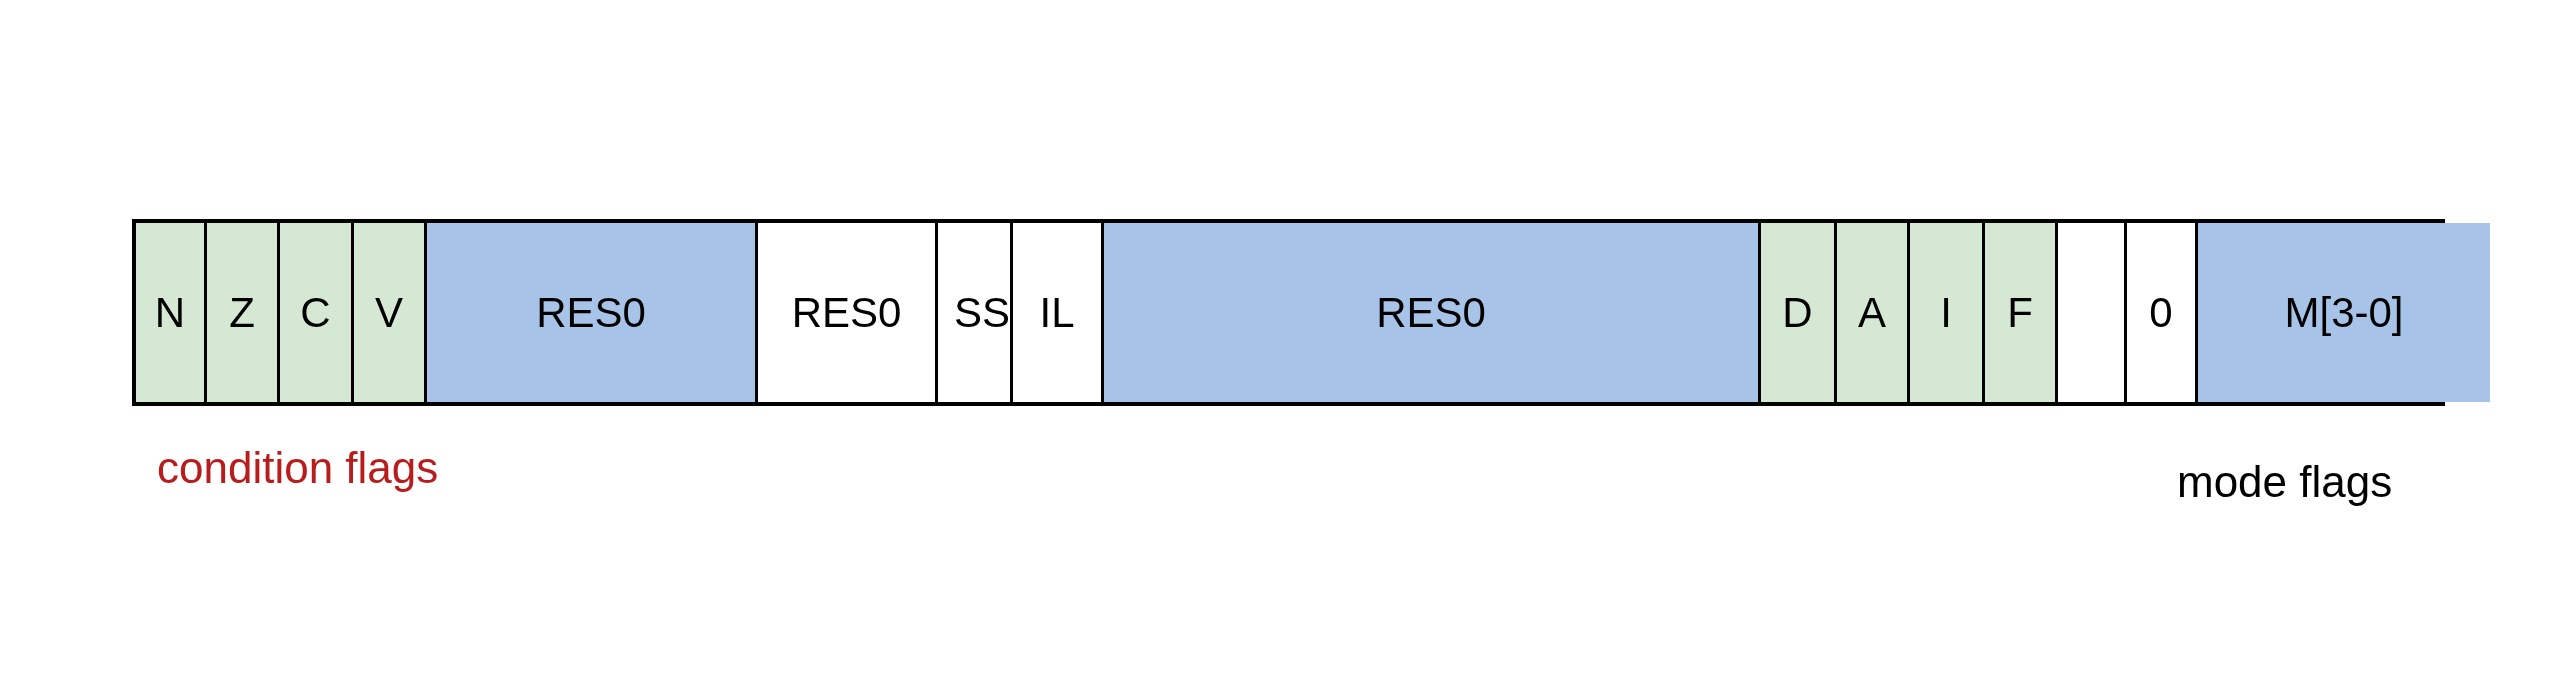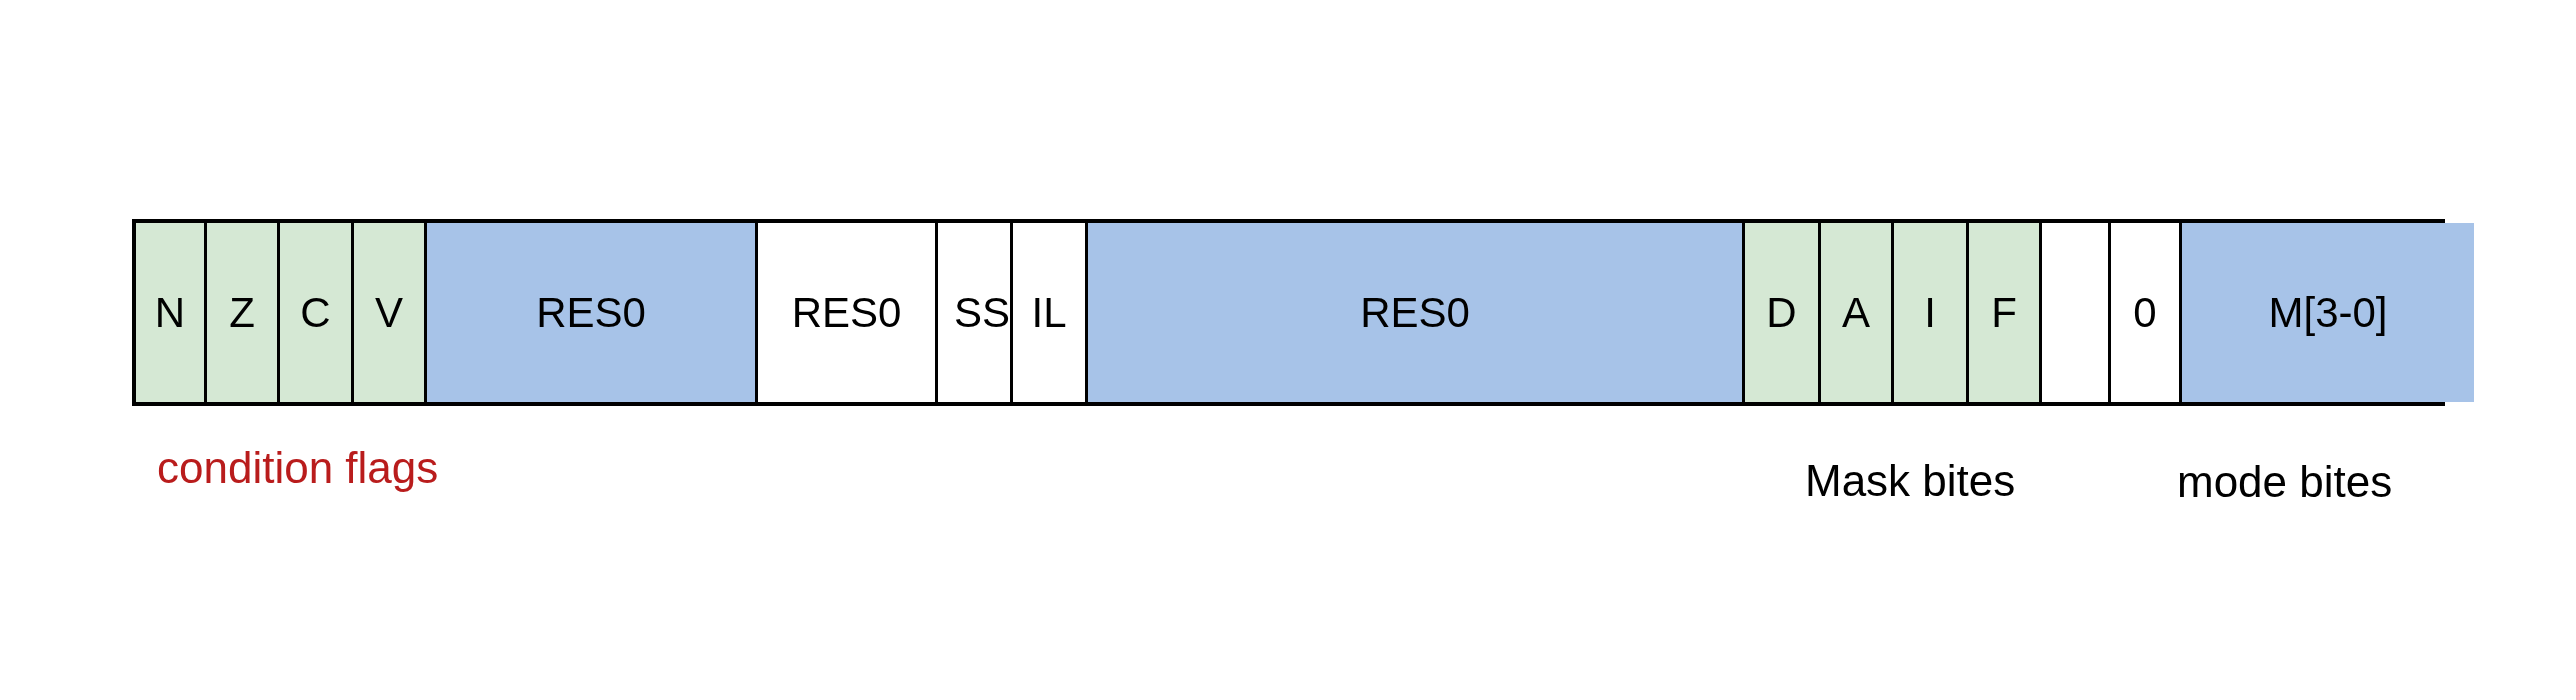--- a/index.html
+++ b/index.html
@@ -53,28 +53,27 @@
 
 <div class="stage">
   <div class="register-box" style="left: 132px; top: 219px; width: 2313px; height: 187px; border: 4.7px solid rgb(0, 0, 0);">
       <div class="bitfield-cell" style="width: 71px; background: rgb(213, 232, 212); color: rgb(0, 0, 0); border-right: 3.9px solid rgb(0, 0, 0);">N</div>
       <div class="bitfield-cell" style="width: 73px; background: rgb(213, 232, 212); color: rgb(0, 0, 0); border-right: 3.9px solid rgb(0, 0, 0);">Z</div>
       <div class="bitfield-cell" style="width: 74px; background: rgb(213, 232, 212); color: rgb(0, 0, 0); border-right: 3.9px solid rgb(0, 0, 0);">C</div>
       <div class="bitfield-cell" style="width: 73px; background: rgb(213, 232, 212); color: rgb(0, 0, 0); border-right: 3.9px solid rgb(0, 0, 0);">V</div>
       <div class="bitfield-cell" style="width: 331px; background: rgb(167, 195, 232); color: rgb(0, 0, 0); border-right: 3.9px solid rgb(0, 0, 0);">RES0</div>
       <div class="bitfield-cell" style="width: 180px; background: rgb(255, 255, 255); color: rgb(0, 0, 0); border-right: 3.9px solid rgb(0, 0, 0);">RES0</div>
       <div class="bitfield-cell" style="width: 75px; background: rgb(255, 255, 255); color: rgb(0, 0, 0); border-right: 3.9px solid rgb(0, 0, 0); padding-left: 16px;">SS</div>
-      <div class="bitfield-cell" style="width: 75px; background: rgb(255, 255, 255); color: rgb(0, 0, 0); border-right: 3.9px solid rgb(0, 0, 0);">IL</div>
+      <div class="bitfield-cell" style="width: 91px; background: rgb(255, 255, 255); color: rgb(0, 0, 0); border-right: 3.9px solid rgb(0, 0, 0);">IL</div>
       <div class="bitfield-cell" style="width: 657px; background: rgb(167, 195, 232); color: rgb(0, 0, 0); border-right: 3.9px solid rgb(0, 0, 0);">RES0</div>
       <div class="bitfield-cell" style="width: 76px; background: rgb(213, 232, 212); color: rgb(0, 0, 0); border-right: 3.9px solid rgb(0, 0, 0);">D</div>
       <div class="bitfield-cell" style="width: 73px; background: rgb(213, 232, 212); color: rgb(0, 0, 0); border-right: 3.9px solid rgb(0, 0, 0);">A</div>
       <div class="bitfield-cell" style="width: 75px; background: rgb(213, 232, 212); color: rgb(0, 0, 0); border-right: 3.9px solid rgb(0, 0, 0);">I</div>
       <div class="bitfield-cell" style="width: 73px; background: rgb(213, 232, 212); color: rgb(0, 0, 0); border-right: 3.9px solid rgb(0, 0, 0);">F</div>
       <div class="bitfield-cell" style="width: 69px; background: rgb(255, 255, 255); color: rgb(0, 0, 0); border-right: 3.9px solid rgb(0, 0, 0);"></div>
       <div class="bitfield-cell" style="width: 71px; background: rgb(255, 255, 255); color: rgb(0, 0, 0); border-right: 3.9px solid rgb(0, 0, 0);">0</div>
       <div class="bitfield-cell" style="width: 292px; background: rgb(167, 195, 232); color: rgb(0, 0, 0);">M[3-0]</div>
     </div>
 
 <div class="annotation" style="left: 157px; top: 440px; color: #b91c1c;">condition flags</div>
-    <div class="annotation" style="left: 1805px; top: 453px; color: rgb(0, 0, 0);">Mask bites</div>
-    <div class="annotation" style="left: 2177px; top: 454px; color: rgb(0, 0, 0);">mode bites</div>
+    <div class="annotation" style="left: 2177px; top: 454px; color: rgb(0, 0, 0);">mode flags</div>
   </div>
 
 
 </body></html>

